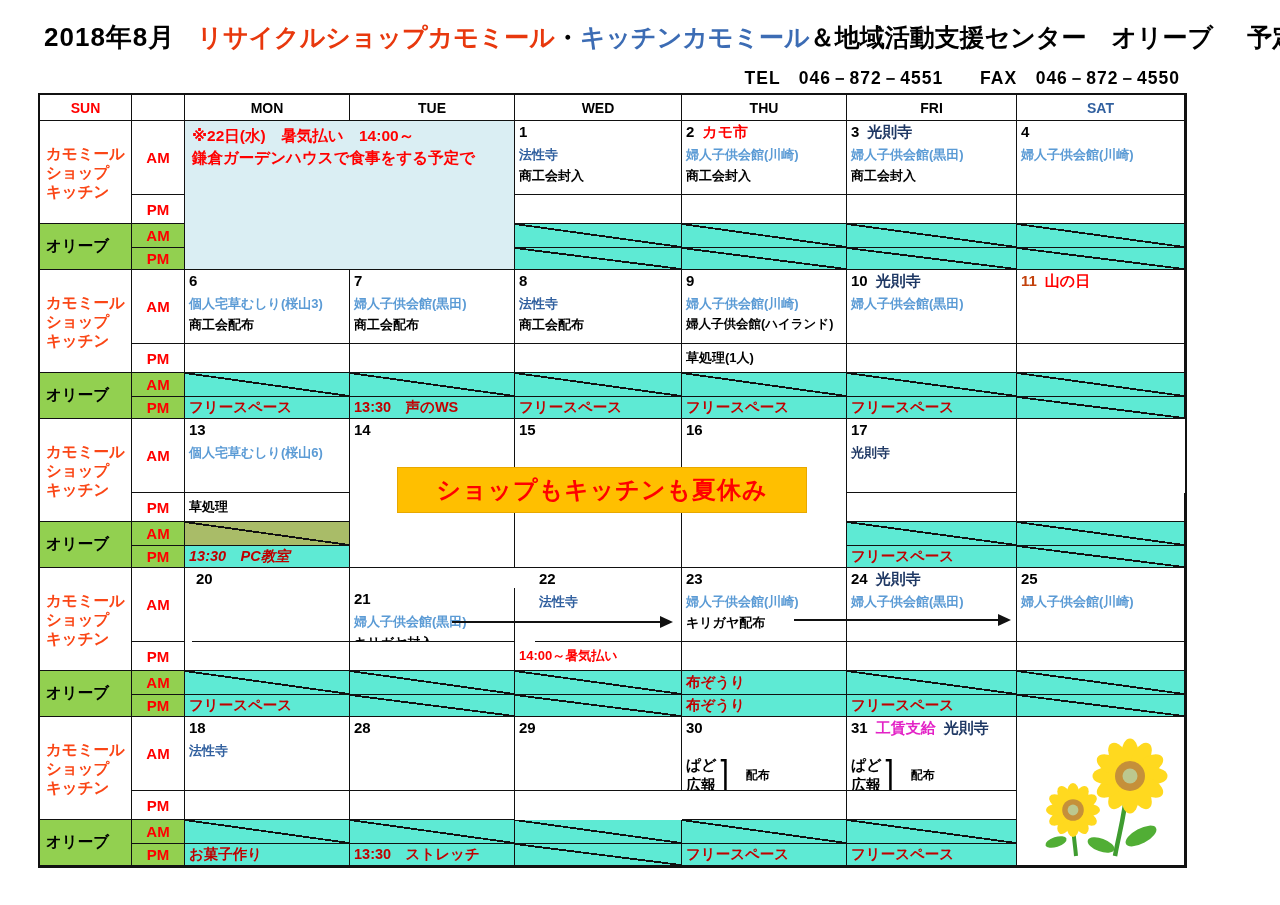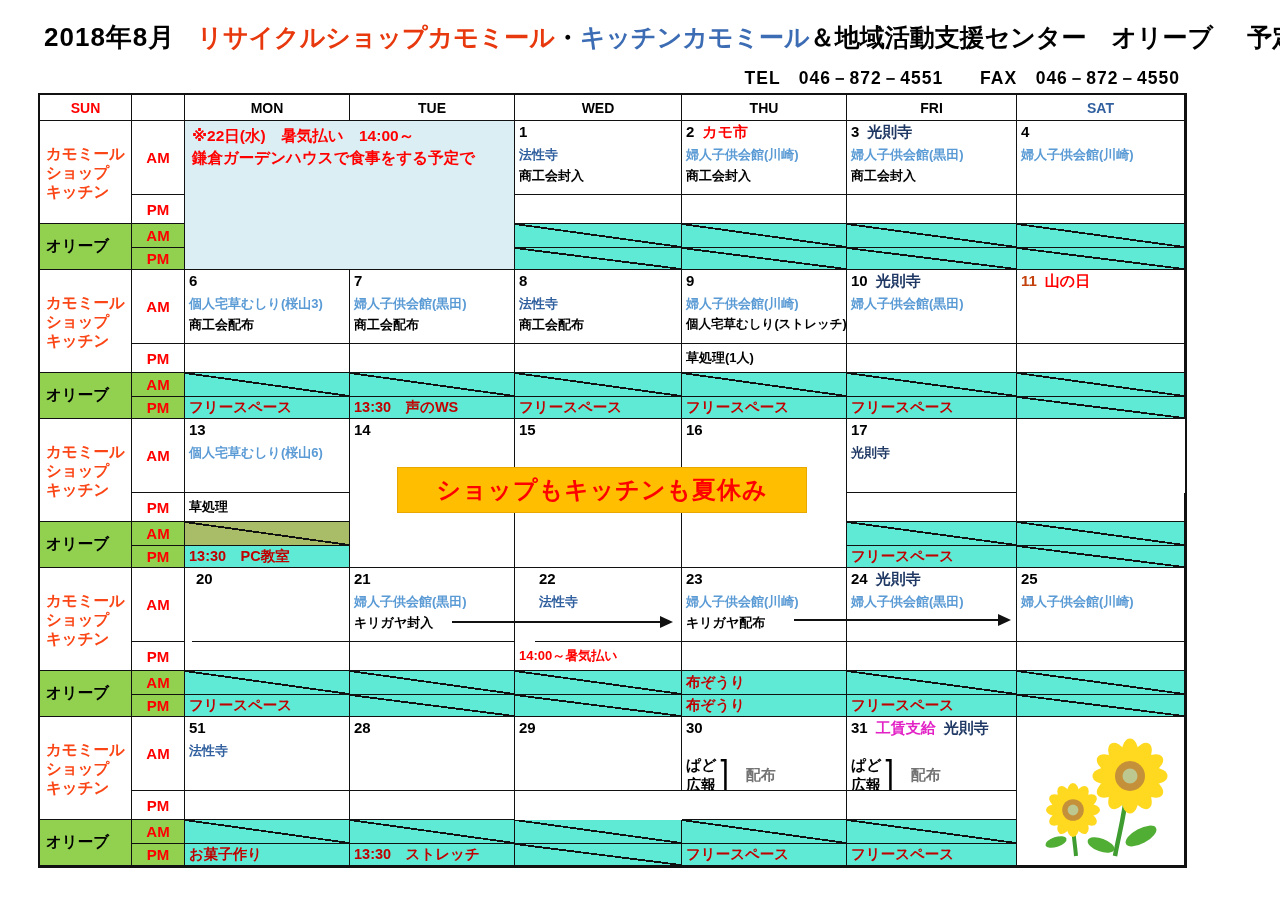--- a/index.html
+++ b/index.html
@@ -60,21 +60,21 @@
   .c-dred{color:#c00000;}
   .c-magenta{color:#e322c6;}
   
   .notice{background:#daeef3;padding:4px 7px;color:#ff0000;font-weight:bold;
           font-size:15.5px;line-height:22px;white-space:nowrap;}
   
   .pado{display:flex;align-items:center;margin-top:15px;}
   .pado-col{display:flex;flex-direction:column;font-weight:bold;font-size:15px;line-height:20px;color:#000;}
   .pado-bracket{font-size:40px;font-weight:400;line-height:38px;color:#000;
                 transform:scaleX(0.75);margin-left:2px;}
-  .pado-label{font-size:15px;font-weight:bold;color:#737373;margin-left:16px;}
+  .pado-label{font-size:12px;font-weight:bold;color:#000000;margin-left:16px;}
   
   .banner{position:absolute;left:397px;top:467px;width:410px;height:46px;
           background:#ffbf00;border:1px solid #e8a800;box-sizing:border-box;
           display:flex;align-items:center;justify-content:center;z-index:5;}
   .banner span{color:#ff0000;font-weight:bold;font-size:24px;letter-spacing:1px;white-space:nowrap;}
   .arrow{position:absolute;height:0;border-top:2px solid #111;z-index:4;}
   .arrow:after{content:"";position:absolute;right:-3px;top:-7px;width:0;height:0;
                border-left:13px solid #111;border-top:6px solid transparent;border-bottom:6px solid transparent;}
   .sunflower-cell{background:#fff;}
   .sunflower-cell svg{position:absolute;right:4px;bottom:3px;}
@@ -198,21 +198,21 @@
       <div class="cell day-pm" style="grid-area: 7 / 5;"></div>
       <div class="cell olive diag" style="grid-area: 8 / 5;"></div>
       <div class="cell olive" style="grid-area: 9 / 5;">
         <div class="oline c-dred">フリースペース</div>
       </div>
       <div class="cell day-am" style="grid-area: 6 / 6;">
         <div class="numline">
           <span class="num">9</span>
         </div>
         <div class="line c-blue">婦人子供会館(川崎)</div>
-        <div class="line c-black small">個人宅草むしり(ストレッチ)</div>
+        <div class="line c-black small">婦人子供会館(ハイランド)</div>
       </div>
       <div class="cell day-pm" style="grid-area: 7 / 6;">
         <div class="line c-black">草処理(1人)</div>
       </div>
       <div class="cell olive diag" style="grid-area: 8 / 6;"></div>
       <div class="cell olive" style="grid-area: 9 / 6;">
         <div class="oline c-dred">フリースペース</div>
       </div>
       <div class="cell day-am" style="grid-area: 6 / 7;">
         <div class="numline">
@@ -248,21 +248,21 @@
       <div class="cell day-am" style="grid-area: 10 / 3;">
         <div class="numline">
           <span class="num">13</span>
         </div>
         <div class="line c-blue">個人宅草むしり(桜山6)</div>
       </div>
       <div class="cell day-pm" style="grid-area: 11 / 3;">
         <div class="line c-black">草処理</div>
       </div>
       <div class="cell olive diag diagdark" style="grid-area: 12 / 3;"></div>
-      <div class="cell olive" style="grid-area: 13 / 3;">
+      <div class="cell olive" style="grid-area: 13 / 3; font-style: italic;">
         <div class="oline c-dred">13:30　PC教室</div>
       </div>
       <div class="cell day-am" style="grid-area: 10 / 4 / 14;">
         <div class="numline">
           <span class="num">14</span>
         </div>
       </div>
       <div class="cell day-am" style="grid-area: 10 / 5 / 14;">
         <div class="numline">
           <span class="num">15</span>
@@ -300,21 +300,21 @@
       <div class="cell day-am" style="grid-area: 14 / 3; margin-left: 7px;">
         <div class="numline">
           <span class="num">20</span>
         </div>
       </div>
       <div class="cell day-pm" style="grid-area: 15 / 3;"></div>
       <div class="cell olive diag" style="grid-area: 16 / 3;"></div>
       <div class="cell olive" style="grid-area: 17 / 3;">
         <div class="oline c-dred">フリースペース</div>
       </div>
-      <div class="cell day-am" style="grid-area: 14 / 4;">
+      <div class="cell day-am" style="grid-area: 14 / 4; margin-top: 20px;">
         <div class="numline">
           <span class="num">21</span>
         </div>
         <div class="line c-blue">婦人子供会館(黒田)</div>
         <div class="line c-black">キリガヤ封入</div>
       </div>
       <div class="cell day-pm" style="grid-area: 15 / 4;"></div>
       <div class="cell olive diag" style="grid-area: 16 / 4;"></div>
       <div class="cell olive diag" style="grid-area: 17 / 4;"></div>
       <div class="cell day-am" style="grid-area: 14 / 5; margin-left: 20px;">
@@ -368,21 +368,21 @@
         <div class="">ショップ</div>
         <div class="">キッチン</div>
       </div>
       <div class="cell label-olive" style="grid-area: 20 / 1 / 22;">オリーブ</div>
       <div class="cell ampm" style="grid-area: 18 / 2;">AM</div>
       <div class="cell ampm" style="grid-area: 19 / 2;">PM</div>
       <div class="cell ampm ampm-green" style="grid-area: 20 / 2;">AM</div>
       <div class="cell ampm ampm-green" style="grid-area: 21 / 2;">PM</div>
       <div class="cell day-am" style="grid-area: 18 / 3;">
         <div class="numline">
-          <span class="num">51</span>
+          <span class="num">18</span>
         </div>
         <div class="line c-blue2">法性寺</div>
       </div>
       <div class="cell day-pm" style="grid-area: 19 / 3;"></div>
       <div class="cell olive diag" style="grid-area: 20 / 3;"></div>
       <div class="cell olive" style="grid-area: 21 / 3;">
         <div class="oline c-dred">お菓子作り</div>
       </div>
       <div class="cell day-am" style="grid-area: 18 / 4;">
         <div class="numline">

